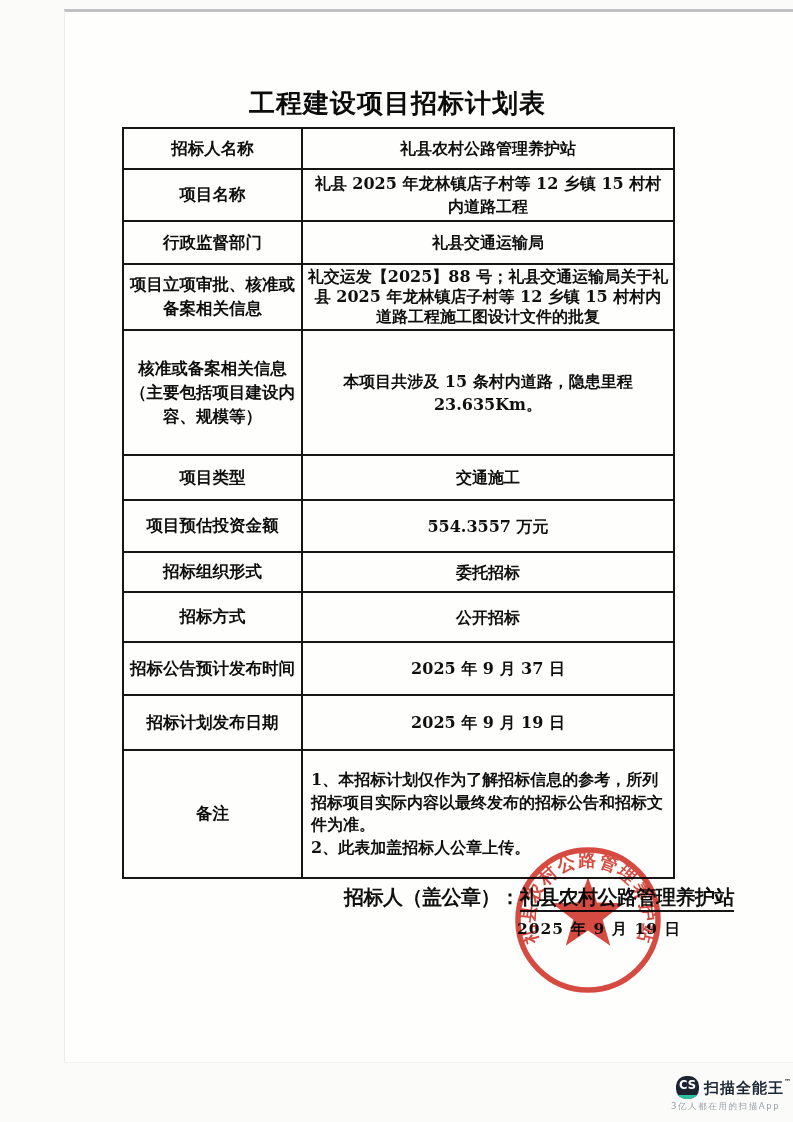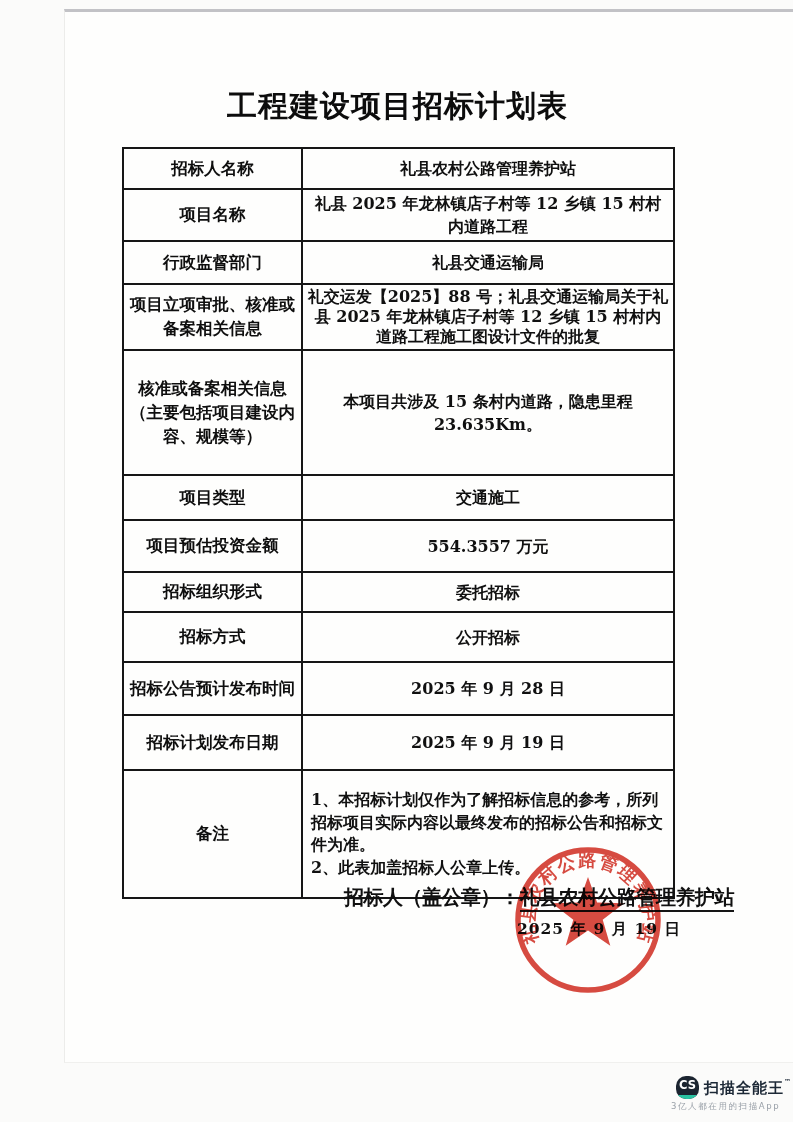--- a/index.html
+++ b/index.html
@@ -16,25 +16,25 @@
   .paper{
     position:absolute;left:64px;top:9px;width:729px;height:1050px;
     background:#fefefd;
     border-top:3px solid #c2c2c6;
     border-left:1px solid #ececea;
     border-bottom:1px solid #f0f0ee;
   }
   .doc-title{
     position:absolute;left:122px;top:86px;width:551px;
     text-align:center;
-    font-size:30px;font-weight:700;letter-spacing:1px;color:#0c0c0c;
+    font-size:26px;font-weight:700;letter-spacing:1px;color:#0c0c0c;
   }
   table.tender{
     position:absolute;left:122px;top:127px;width:551px;
-    border-collapse:collapse;table-layout:fixed;margin-top:20px;
+    border-collapse:collapse;table-layout:fixed;
   }
   table.tender td{
     border:2px solid #161616;
     vertical-align:middle;
     padding:2px 4px;
     overflow:hidden;
   }
   td.lbl{
     width:179px;text-align:center;
     font-size:16.5px;font-weight:700;line-height:1.45;color:#0e0e0e;
@@ -152,21 +152,21 @@
       <tr>
         <td class="lbl">招标组织形式</td>
         <td class="val">委托招标</td>
       </tr>
       <tr>
         <td class="lbl">招标方式</td>
         <td class="val">公开招标</td>
       </tr>
       <tr>
         <td class="lbl">招标公告预计发布时间</td>
-        <td class="val">2025 年 9 月 28 日</td>
+        <td class="val">2025 年 9 月 37 日</td>
       </tr>
       <tr>
         <td class="lbl">招标计划发布日期</td>
         <td class="val">2025 年 9 月 19 日</td>
       </tr>
       <tr>
         <td class="lbl">备注</td>
         <td class="val">1、本招标计划仅作为了解招标信息的参考，所列招标项目实际内容以最终发布的招标公告和招标文件为准。
 2、此表加盖招标人公章上传。</td>
       </tr>

